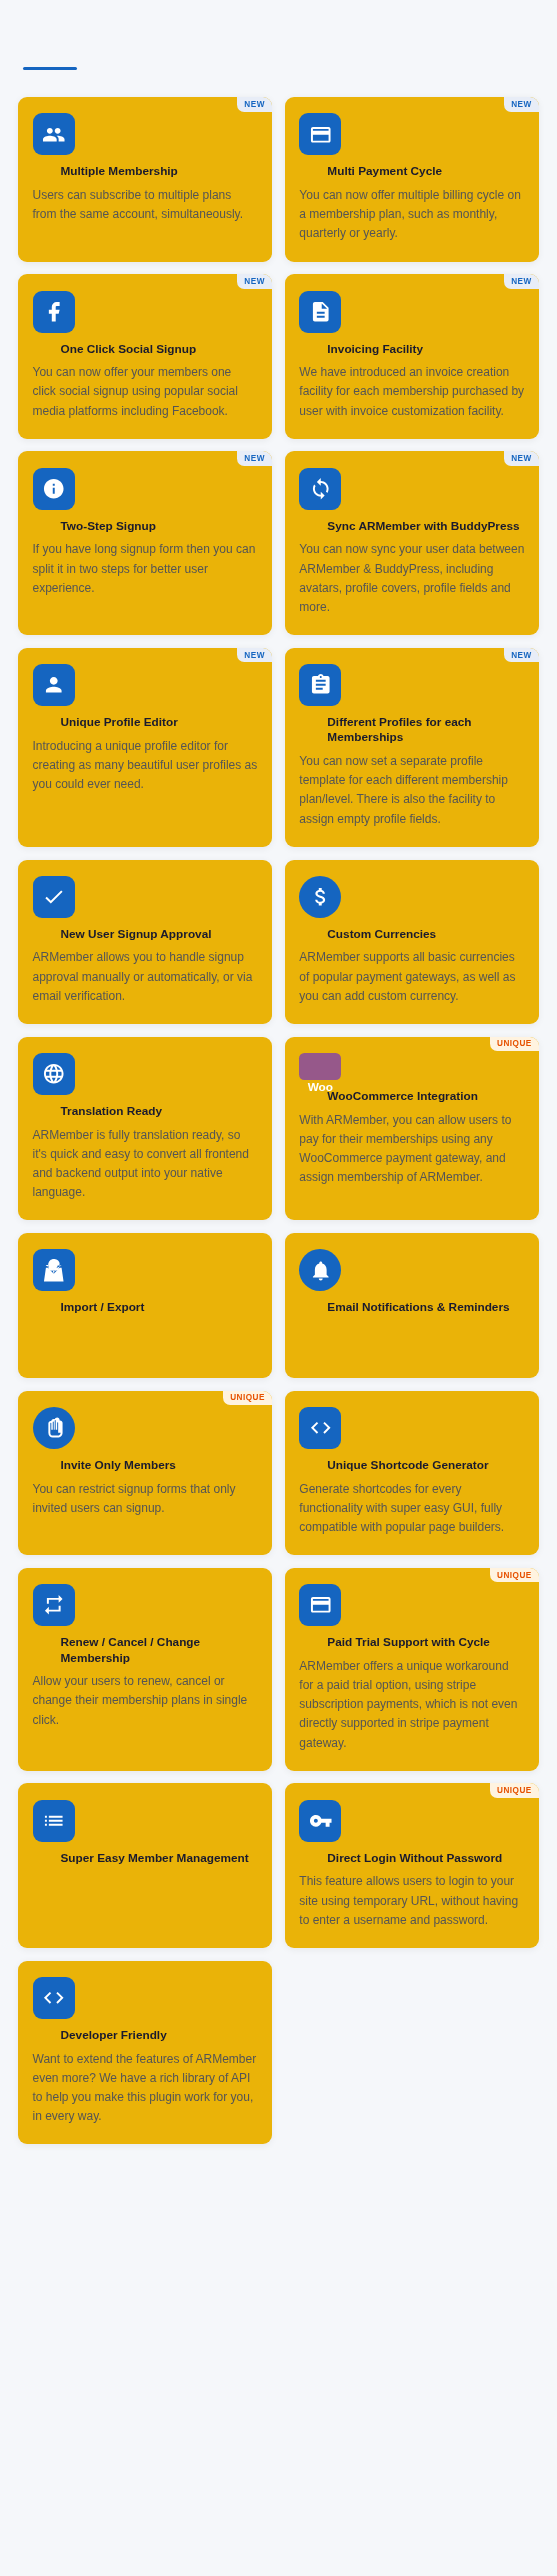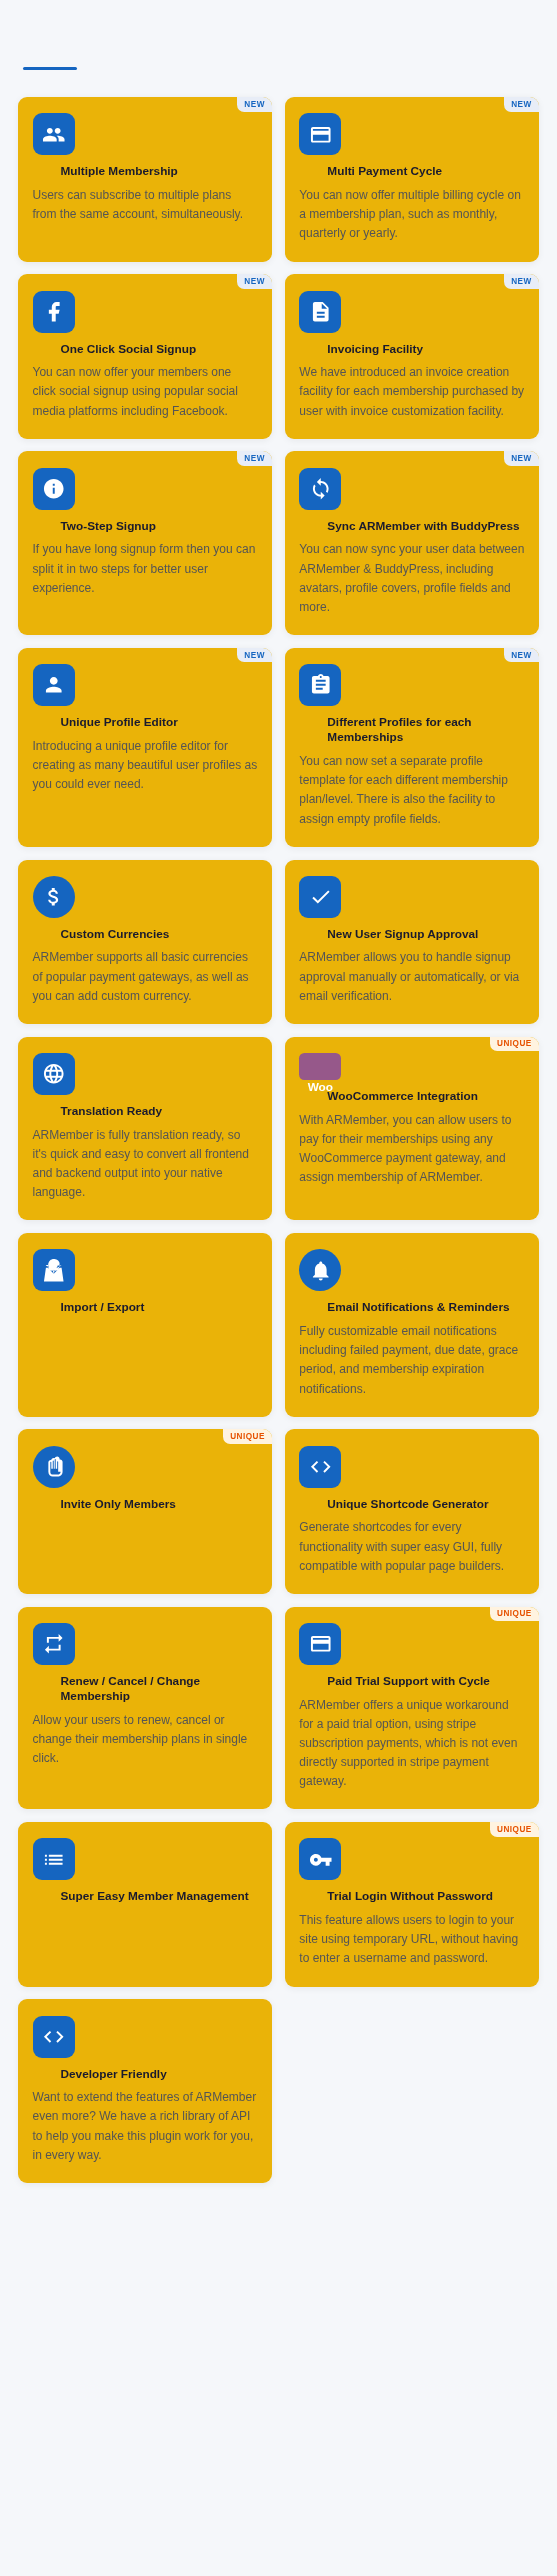--- a/index.html
+++ b/index.html
@@ -208,37 +208,37 @@
     <div class="icon-square" style="background:#1565c0">
           <svg width="23.5" height="23.5" viewBox="0 0 24 24" fill="white">
             <path d="M19 3h-4.18C14.4 1.84 13.3 1 12 1c-1.3 0-2.4.84-2.82 2H5c-1.1 0-2 .9-2 2v14c0 1.1.9 2 2 2h14c1.1 0 2-.9 2-2V5c0-1.1-.9-2-2-2zm-7 0c.55 0 1 .45 1 1s-.45 1-1 1-1-.45-1-1 .45-1 1-1zm2 14H7v-2h7v2zm3-4H7v-2h10v2zm0-4H7V7h10v2z"></path>
           </svg>
         </div>
     <div class="card-title">Different Profiles for each Memberships</div>
     <div class="card-desc">You can now set a separate profile template for each different membership plan/level. There is also the facility to assign empty profile fields.</div>
   </div>
       <div class="card">
 
+    <div class="icon-square" style="background:#1565c0">
+          <svg width="23.5" height="23.5" viewBox="0 0 24 24" fill="white">
+            <path d="M9 16.17L4.83 12l-1.42 1.41L9 19 21 7l-1.41-1.41z"></path>
+          </svg>
+        </div>
+    <div class="card-title">New User Signup Approval</div>
+    <div class="card-desc">ARMember allows you to handle signup approval manually or automatically, or via email verification.</div>
+  </div>
+      <div class="card">
+
     <div class="icon-circle" style="background:#1565c0">
           <svg width="23.5" height="23.5" viewBox="0 0 24 24" fill="white">
             <path d="M11.8 10.9c-2.27-.59-3-1.2-3-2.15 0-1.09 1.01-1.85 2.7-1.85 1.78 0 2.44.85 2.5 2.1h2.21c-.07-1.72-1.12-3.3-3.21-3.81V3h-3v2.16c-1.94.42-3.5 1.68-3.5 3.61 0 2.31 1.91 3.46 4.7 4.13 2.5.6 3 1.48 3 2.41 0 .69-.49 1.79-2.7 1.79-2.06 0-2.87-.92-2.98-2.1h-2.2c.12 2.19 1.76 3.42 3.68 3.83V21h3v-2.15c1.95-.37 3.5-1.5 3.5-3.55 0-2.84-2.43-3.81-4.7-4.4z"></path>
           </svg>
         </div>
     <div class="card-title">Custom Currencies</div>
     <div class="card-desc">ARMember supports all basic currencies of popular payment gateways, as well as you can add custom currency.</div>
-  </div>
-      <div class="card">
-
-    <div class="icon-square" style="background:#1565c0">
-          <svg width="23.5" height="23.5" viewBox="0 0 24 24" fill="white">
-            <path d="M9 16.17L4.83 12l-1.42 1.41L9 19 21 7l-1.41-1.41z"></path>
-          </svg>
-        </div>
-    <div class="card-title">New User Signup Approval</div>
-    <div class="card-desc">ARMember allows you to handle signup approval manually or automatically, or via email verification.</div>
   </div>
       <div class="card">
 
     <div class="icon-square" style="background:#1565c0">
           <svg width="23.5" height="23.5" viewBox="0 0 24 24" fill="white">
             <path d="M11.99 2C6.47 2 2 6.48 2 12s4.47 10 9.99 10C17.52 22 22 17.52 22 12S17.52 2 11.99 2zm6.93 6h-2.95c-.32-1.25-.78-2.45-1.38-3.56 1.84.63 3.37 1.91 4.33 3.56zM12 4.04c.83 1.2 1.48 2.53 1.91 3.96h-3.82c.43-1.43 1.08-2.76 1.91-3.96zM4.26 14C4.1 13.36 4 12.69 4 12s.1-1.36.26-2h3.38c-.08.66-.14 1.32-.14 2 0 .68.06 1.34.14 2H4.26zm.82 2h2.95c.32 1.25.78 2.45 1.38 3.56-1.84-.63-3.37-1.9-4.33-3.56zm2.95-8H5.08c.96-1.66 2.49-2.93 4.33-3.56C8.81 5.55 8.35 6.75 8.03 8zM12 19.96c-.83-1.2-1.48-2.53-1.91-3.96h3.82c-.43 1.43-1.08 2.76-1.91 3.96zM14.34 14H9.66c-.09-.66-.16-1.32-.16-2 0-.68.07-1.35.16-2h4.68c.09.65.16 1.32.16 2 0 .68-.07 1.34-.16 2zm.25 5.56c.6-1.11 1.06-2.31 1.38-3.56h2.95c-.96 1.65-2.49 2.93-4.33 3.56zM16.36 14c.08-.66.14-1.32.14-2 0-.68-.06-1.34-.14-2h3.38c.16.64.26 1.31.26 2s-.1 1.36-.26 2h-3.38z"></path>
           </svg>
         </div>
     <div class="card-title">Translation Ready</div>
     <div class="card-desc">ARMember is fully translation ready, so it's quick and easy to convert all frontend and backend output into your native language.</div>
@@ -261,30 +261,30 @@
     <div class="card-title">Import / Export</div>
   </div>
       <div class="card">
 
     <div class="icon-circle" style="background:#1565c0">
           <svg width="23.5" height="23.5" viewBox="0 0 24 24" fill="white">
             <path d="M12 22c1.1 0 2-.9 2-2h-4c0 1.1.9 2 2 2zm6-6v-5c0-3.07-1.64-5.64-4.5-6.32V4c0-.83-.67-1.5-1.5-1.5s-1.5.67-1.5 1.5v.68C7.63 5.36 6 7.92 6 11v5l-2 2v1h16v-1l-2-2z"></path>
           </svg>
         </div>
     <div class="card-title">Email Notifications &amp; Reminders</div>
-    <div class="card-desc">Fully customizable email notifications including failed payment, due date, grace period, and membership expiration notifications.</div>
   </div>
       <div class="card">
     <div class="badge unique">UNIQUE</div>
     <div class="icon-circle" style="background:#1565c0">
           <svg width="23.5" height="23.5" viewBox="0 0 24 24" fill="white">
             <path d="M21 7c0-1.38-1.12-2.5-2.5-2.5-.17 0-.34.02-.5.05V4c0-1.38-1.12-2.5-2.5-2.5-1.17 0-2.15.78-2.43 1.86C12.87 3.14 12.44 3 12 3c-1.25 0-2.3.84-2.62 2H9c-1.38 0-2.5 1.12-2.5 2.5v9.5C6.5 19.99 8.51 22 11 22h5c2.76 0 5-2.24 5-5V7zm-2 10c0 1.65-1.35 3-3 3h-5c-1.38 0-2.5-1.12-2.5-2.5V7.5c0-.28.22-.5.5-.5s.5.22.5.5V14h1.5V6c0-.28.22-.5.5-.5s.5.22.5.5v8H13V4.5c0-.28.22-.5.5-.5s.5.22.5.5V14h1.5V7c0-.28.22-.5.5-.5s.5.22.5.5v10z"></path>
           </svg>
         </div>
     <div class="card-title">Invite Only Members</div>
+    <div class="card-desc">You can restrict signup forms that only invited users can signup.</div>
   </div>
       <div class="card">
 
     <div class="icon-square" style="background:#1565c0">
           <svg width="23.5" height="23.5" viewBox="0 0 24 24" fill="white">
             <path d="M9.4 16.6L4.8 12l4.6-4.6L8 6l-6 6 6 6 1.4-1.4zm5.2 0l4.6-4.6-4.6-4.6L16 6l6 6-6 6-1.4-1.4z"></path>
           </svg>
         </div>
     <div class="card-title">Unique Shortcode Generator</div>
     <div class="card-desc">Generate shortcodes for every functionality with super easy GUI, fully compatible with popular page builders.</div>
@@ -318,21 +318,21 @@
         </div>
     <div class="card-title">Super Easy Member Management</div>
   </div>
       <div class="card">
     <div class="badge unique">UNIQUE</div>
     <div class="icon-square" style="background:#1565c0">
           <svg width="23.5" height="23.5" viewBox="0 0 24 24" fill="white">
             <path d="M12.65 10C11.83 7.67 9.61 6 7 6c-3.31 0-6 2.69-6 6s2.69 6 6 6c2.61 0 4.83-1.67 5.65-4H17v4h4v-4h2v-4H12.65zM7 14c-1.1 0-2-.9-2-2s.9-2 2-2 2 .9 2 2-.9 2-2 2z"></path>
           </svg>
         </div>
-    <div class="card-title">Trial Login Without Password</div>
+    <div class="card-title">Direct Login Without Password</div>
     <div class="card-desc">This feature allows users to login to your site using temporary URL, without having to enter a username and password.</div>
   </div>
       <div class="card">
 
     <div class="icon-square" style="background:#1565c0">
           <svg width="23.5" height="23.5" viewBox="0 0 24 24" fill="white">
             <path d="M9.4 16.6L4.8 12l4.6-4.6L8 6l-6 6 6 6 1.4-1.4zm5.2 0l4.6-4.6-4.6-4.6L16 6l6 6-6 6-1.4-1.4z"></path>
           </svg>
         </div>
     <div class="card-title">Developer Friendly</div>

